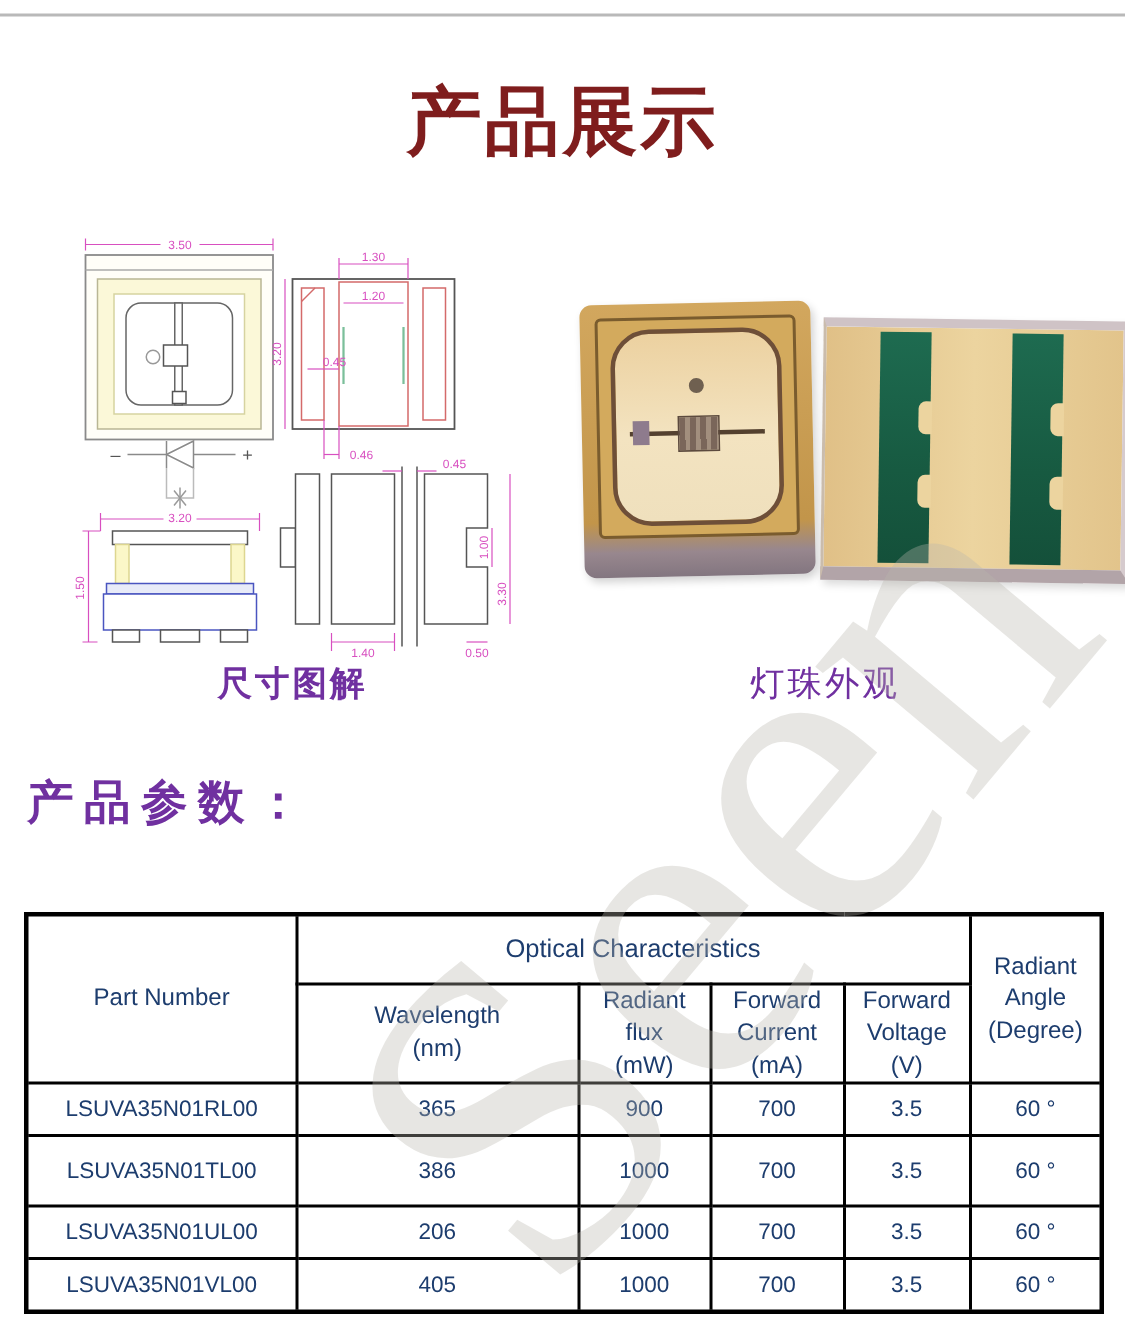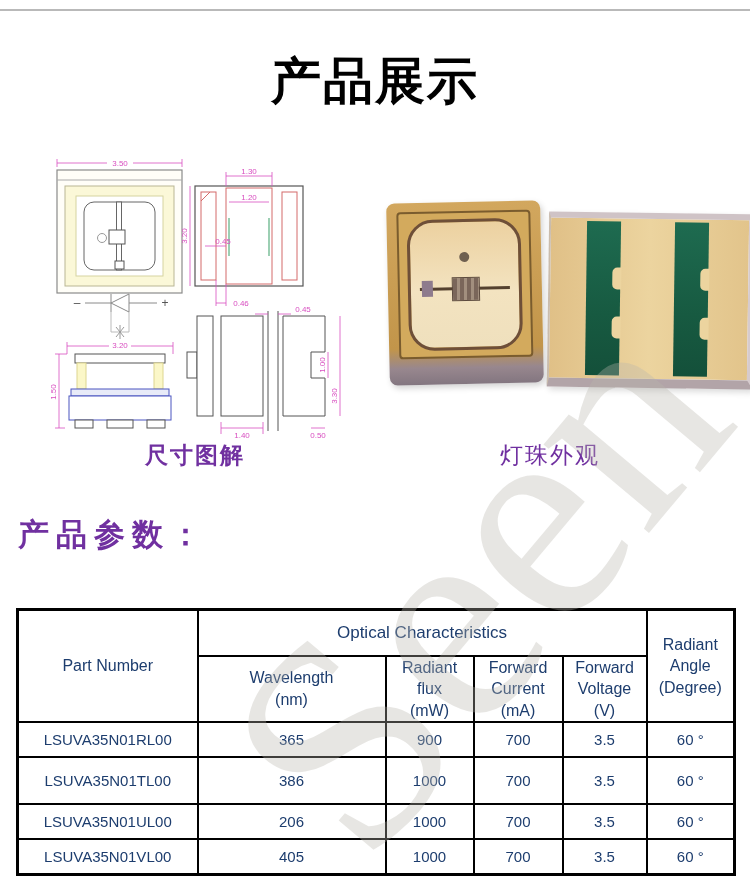--- a/index.html
+++ b/index.html
@@ -3,21 +3,21 @@
 <meta charset="utf-8">
 <style>
   html,body{margin:0;padding:0;}
   body{
     width:750px;height:893px;position:relative;background:#ffffff;
     font-family:"Liberation Sans", sans-serif;overflow:hidden;
   }
   .topline{position:absolute;top:9px;left:0;width:750px;height:2px;background:#b9b9b9;}
   .page-title{
     position:absolute;top:48px;left:0;width:750px;text-align:center;
-    font-size:50px;font-weight:bold;color:#000000;letter-spacing:2px;
+    font-size:50px;font-weight:bold;color:#7f1d1d;letter-spacing:2px;
   }
   
   .watermark{
     position:absolute;left:120px;top:420px;width:720px;height:330px;
     font-family:"Liberation Serif", serif;font-size:300px;line-height:320px;
     color:rgba(186,182,172,0.34);text-align:center;
     transform:rotate(-50deg);transform-origin:center center;
     z-index:9;pointer-events:none;user-select:none;
   }
   

